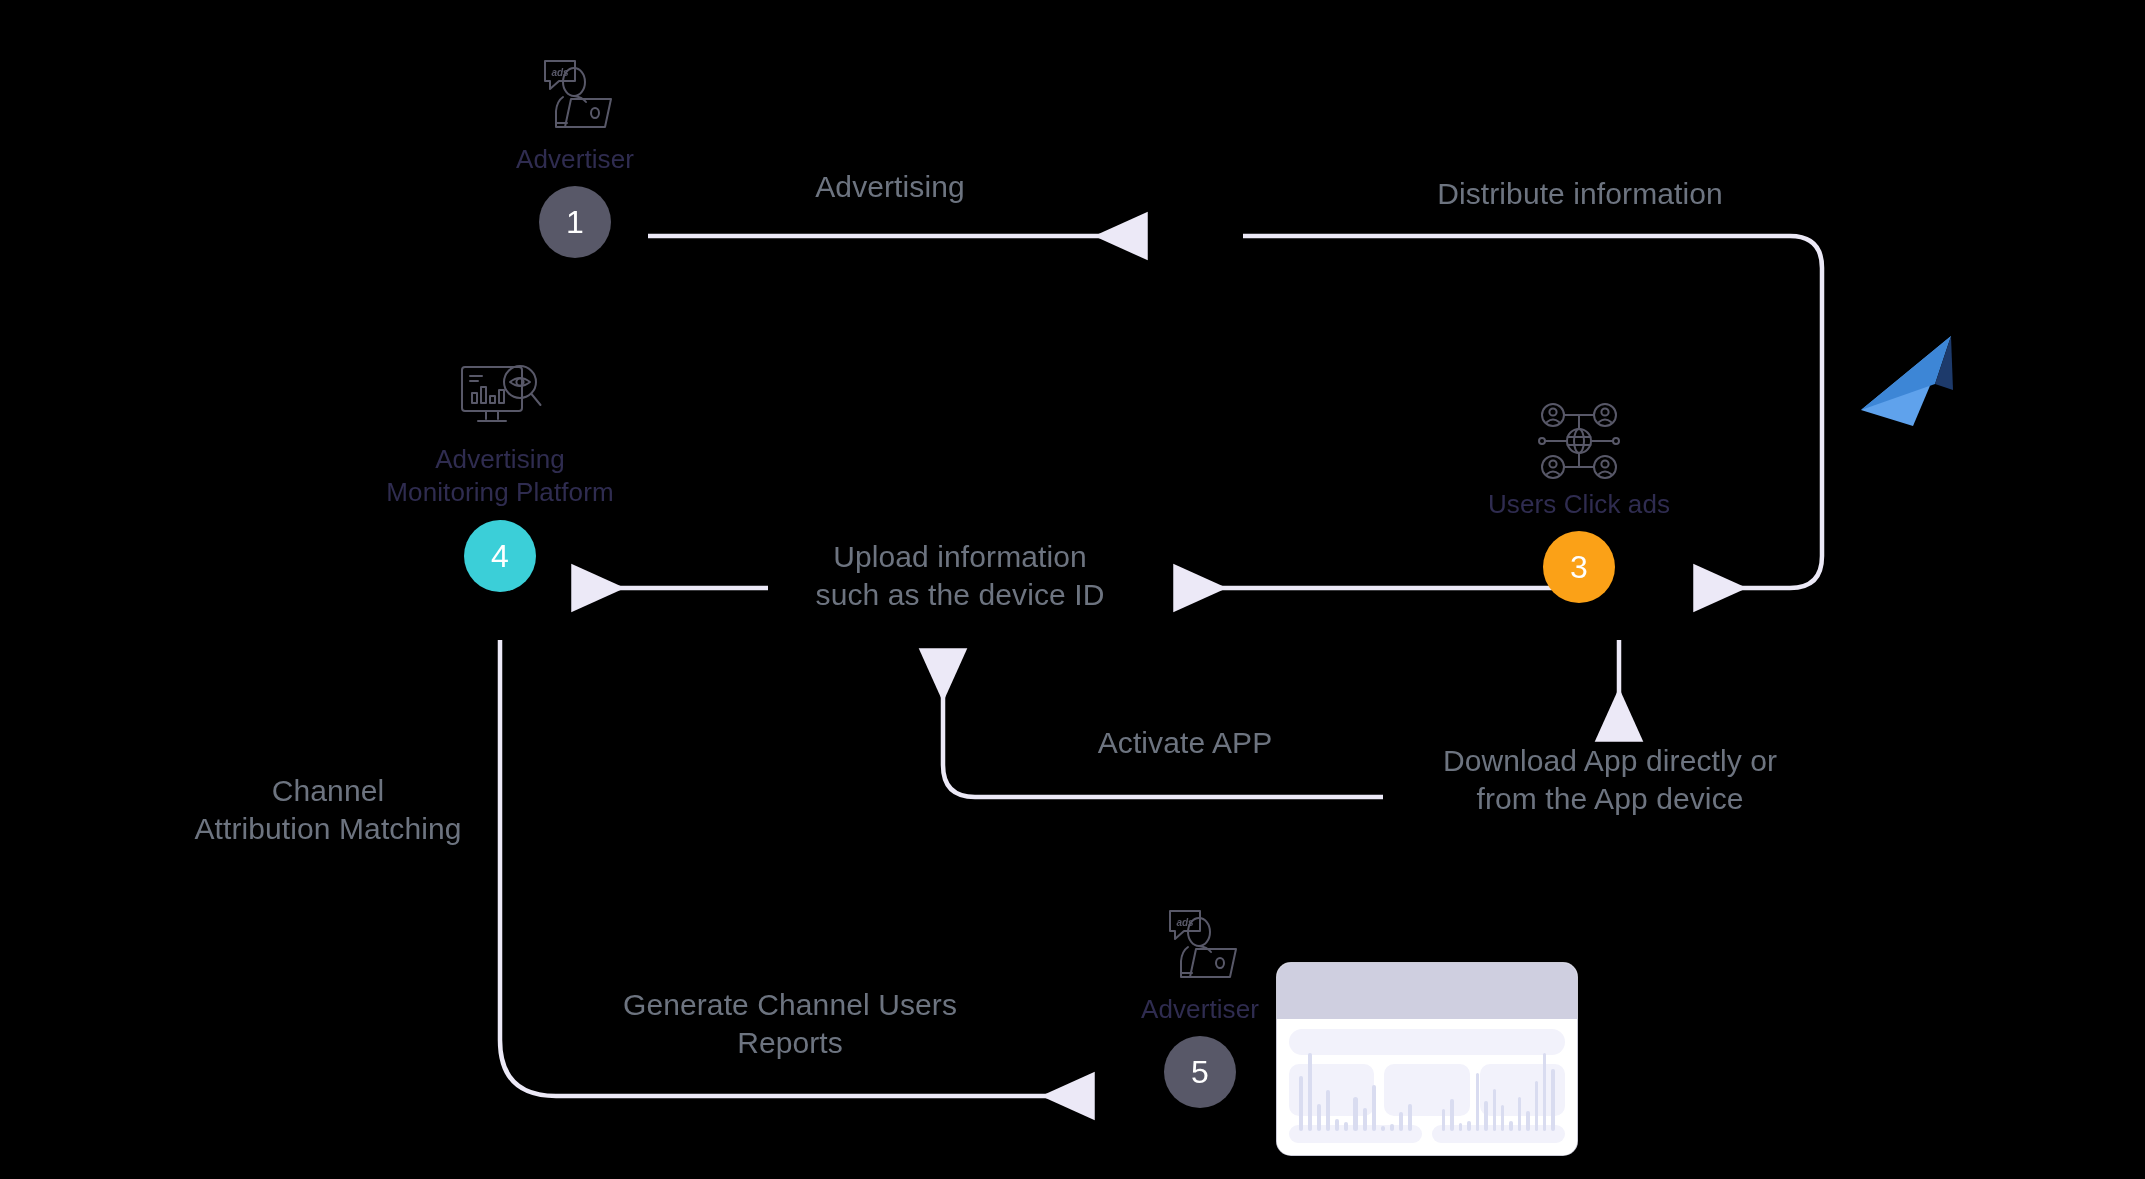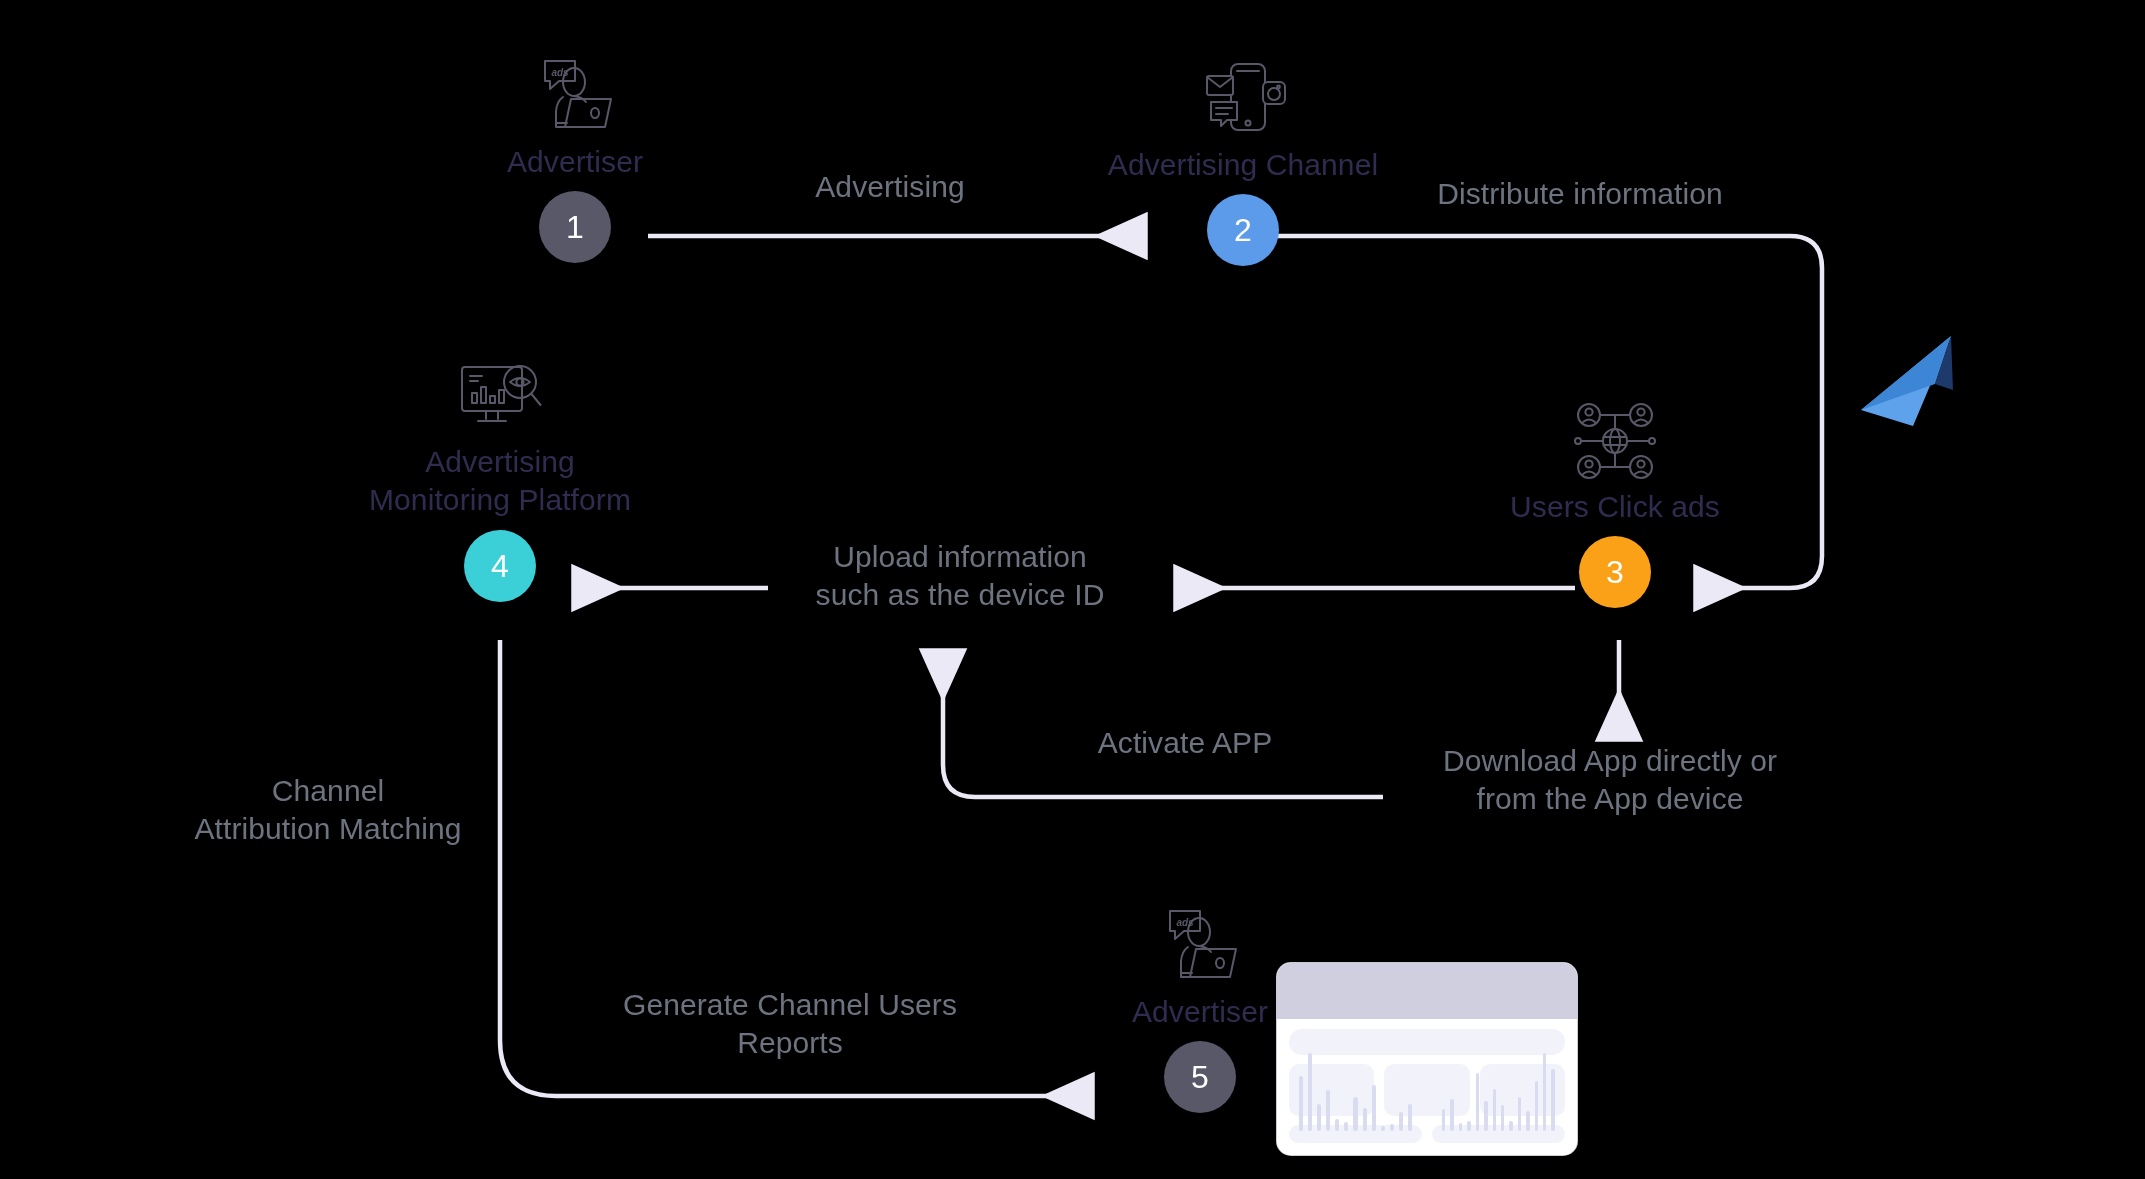--- a/index.html
+++ b/index.html
@@ -9,21 +9,21 @@
     font-family:"Liberation Sans","DejaVu Sans",sans-serif;
     position:relative;
   }
   #stage{position:absolute;inset:0;width:2145px;height:1179px;}
   svg.layer{position:absolute;left:0;top:0;width:2145px;height:1179px;pointer-events:none;}
 
   
   .node{position:absolute;display:flex;flex-direction:column;align-items:center;}
   .node-icon{width:96px;height:82px;display:block;}
   .node-label{
-    color:#2f2c50;font-size:30px;line-height:1.28;text-align:center;
+    color:#2f2c50;font-size:26px;line-height:1.28;text-align:center;
     white-space:pre-line;margin-top:6px;letter-spacing:.1px;
   }
   .badge{
     width:72px;height:72px;border-radius:50%;
     display:flex;align-items:center;justify-content:center;
     color:#ffffff;font-size:32px;line-height:1;margin-top:10px;
     font-family:"Liberation Sans","DejaVu Sans",sans-serif;
   }
 
   
@@ -91,42 +91,22 @@
         <ellipse cx="68" cy="58" rx="4" ry="5"></ellipse>
         <path d="M30 68 h10"></path>
       </svg>
     </span>
     <span class="node-label">Advertiser</span>
     <span class="badge" style="background:#585868;">
       <span>1</span>
     </span>
   </div>
 
-  <div class="node" style="left:1090px;top:58px;width:306px;">
-    <span class="node-icon">
-      <svg viewBox="0 0 96 82" width="96" height="82" fill="none" stroke="#585868" stroke-width="2" stroke-linecap="round" stroke-linejoin="round">
-        <rect x="36" y="6" width="34" height="66" rx="7"></rect>
-        <path d="M42 13 h22"></path>
-        <circle cx="53" cy="65" r="2.5"></circle>
-        <rect x="12" y="18" width="26" height="19" rx="2" fill="#000"></rect>
-        <path d="M12 19 l13 10 l13 -10"></path>
-        <rect x="68" y="24" width="22" height="22" rx="5" fill="#000"></rect>
-        <circle cx="79" cy="36" r="6"></circle>
-        <circle cx="83.5" cy="29" r="1.4"></circle>
-        <path d="M16 44 h26 v18 h-10 l-6 6 v-6 h-10 z" fill="#000"></path>
-        <path d="M21 50 h16 M21 56 h12"></path>
-      </svg>
-    </span>
-    <span class="node-label">Advertising Channel</span>
-    <span class="badge" style="background:#5b9bea;">
-      <span>2</span>
-    </span>
-  </div>
-
-  <div class="node" style="left:1434px;top:400px;width:362px;">
+
+  <div class="node" style="left:1398px;top:400px;width:362px;">
     <span class="node-icon">
       <svg viewBox="0 0 96 82" width="96" height="82" fill="none" stroke="#585868" stroke-width="2" stroke-linecap="round" stroke-linejoin="round">
         <circle cx="48" cy="41" r="12"></circle>
         <ellipse cx="48" cy="41" rx="5" ry="12"></ellipse>
         <path d="M36.5 37 h23 M36.5 45 h23"></path>
         <circle cx="22" cy="15" r="11"></circle>
         <circle cx="22" cy="12" r="3.6"></circle>
         <path d="M16 22 q6 -5 12 0"></path>
         <circle cx="74" cy="15" r="11"></circle>
         <circle cx="74" cy="12" r="3.6"></circle>

